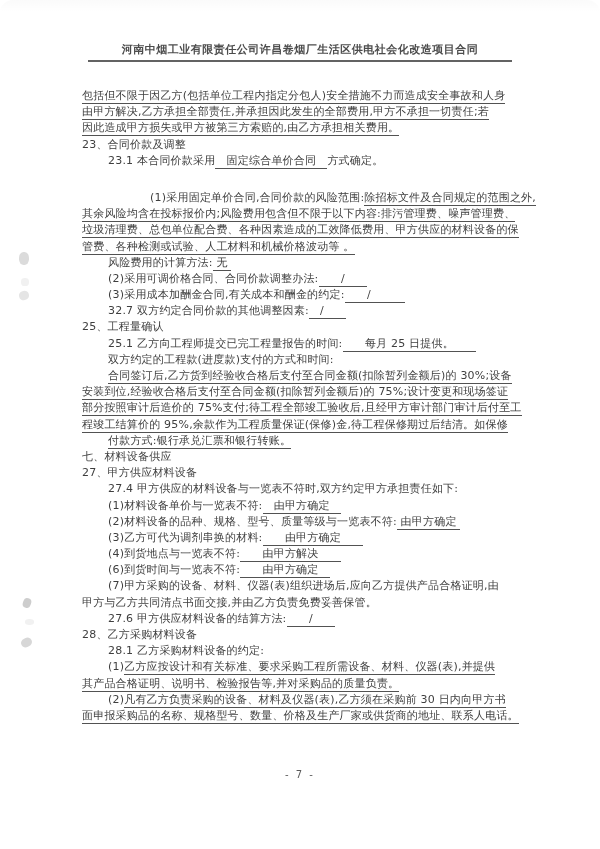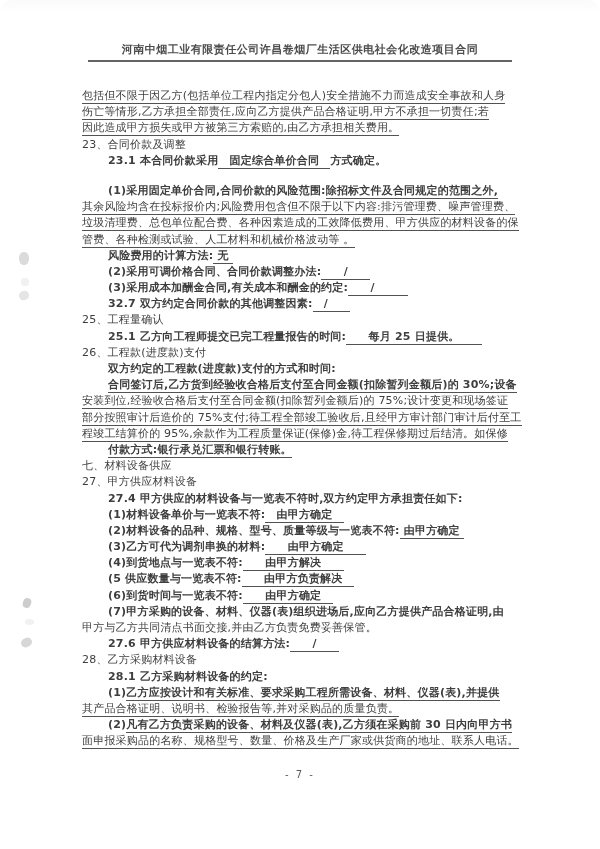--- a/index.html
+++ b/index.html
@@ -21,22 +21,22 @@
   .doc-body{
     padding:26px 64px 0 82px;
     font-size:11px;
   }
   .line{
     line-height:16.2px;height:16.2px;
     white-space:pre;
     overflow:hidden;
     letter-spacing:0.2px;
   }
-  .line.ind{padding-left:26px;font-weight:bold;}
-  .line.gap{margin-top:14px;}
+  .line.ind{padding-left:26px;}
+  .line.gap{margin-top:21px;text-align:right;}
   .u{border-bottom:1px solid #525252;padding-bottom:1px;}
   .page-number{
     position:absolute;top:769px;left:0;right:0;
     text-align:center;font-size:10px;color:#5a5a5a;letter-spacing:2px;
   }
   .smudge{position:absolute;border-radius:45%;}
   .s1{left:19px;top:252px;width:10px;height:13px;background:rgba(55,55,55,0.18);}
   .s2{left:21px;top:278px;width:8px;height:8px;background:rgba(55,55,55,0.07);}
   .s3{left:19px;top:291px;width:10px;height:9px;background:rgba(55,55,55,0.13);transform:rotate(-15deg);}
   .s4{left:23px;top:598px;width:8px;height:10px;background:rgba(55,55,55,0.25);transform:rotate(20deg);}
@@ -48,49 +48,47 @@
 
 <div class="page">
 
   <div class="doc-header">
     <span class="doc-title">河南中烟工业有限责任公司许昌卷烟厂生活区供电社会化改造项目合同</span>
     <div class="header-rule"></div>
   </div>
 
   <div class="doc-body">
       <div class="line"><span class="u">包括但不限于因乙方(包括单位工程内指定分包人)安全措施不力而造成安全事故和人身</span></div>
-      <div class="line"><span class="u">伤亡等情形,乙方承担全部责任,应向乙方提供产品合格证明,甲方不承担一切责任;若</span></div>
+      <div class="line"><span class="u">由甲方解决,乙方承担全部责任,并承担因此发生的全部费用,甲方不承担一切责任;若</span></div>
       <div class="line"><span class="u">因此造成甲方损失或甲方被第三方索赔的,由乙方承担相关费用。</span></div>
       <div class="line"><span>23、合同价款及调整</span></div>
       <div class="line ind"><span>23.1 本合同价款采用</span><span class="u">　固定综合单价合同　</span><span>方式确定。</span></div>
       <div class="line ind gap"><span>(1)采用固定单价合同,合同价款的风险范围:</span><span class="u">除招标文件及合同规定的范围之外,</span></div>
       <div class="line"><span class="u">其余风险均含在投标报价内;风险费用包含但不限于以下内容:排污管理费、噪声管理费、</span></div>
       <div class="line"><span class="u">垃圾清理费、总包单位配合费、各种因素造成的工效降低费用、甲方供应的材料设备的保</span></div>
       <div class="line"><span class="u">管费、各种检测或试验、人工材料和机械价格波动等 。</span></div>
       <div class="line ind"><span>风险费用的计算方法:</span><span class="u"> 无 </span></div>
       <div class="line ind"><span>(2)采用可调价格合同、合同价款调整办法:</span><span class="u">　　/　　</span></div>
       <div class="line ind"><span>(3)采用成本加酬金合同,有关成本和酬金的约定:</span><span class="u">　　/　　　</span></div>
       <div class="line ind"><span>32.7 双方约定合同价款的其他调整因素:</span><span class="u">　/　　</span></div>
       <div class="line"><span>25、工程量确认</span></div>
       <div class="line ind"><span>25.1 乙方向工程师提交已完工程量报告的时间:</span><span class="u">　　每月 25 日提供。　　</span></div>
-      <div class="line"><span>26、工程款(进度款)支付</span></div>
       <div class="line ind"><span>双方约定的工程款(进度款)支付的方式和时间:</span></div>
       <div class="line ind"><span class="u">合同签订后,乙方货到经验收合格后支付至合同金额(扣除暂列金额后)的 30%;设备</span></div>
       <div class="line"><span class="u">安装到位,经验收合格后支付至合同金额(扣除暂列金额后)的 75%;设计变更和现场签证</span></div>
       <div class="line"><span class="u">部分按照审计后造价的 75%支付;待工程全部竣工验收后,且经甲方审计部门审计后付至工</span></div>
       <div class="line"><span class="u">程竣工结算价的 95%,余款作为工程质量保证(保修)金,待工程保修期过后结清。如保修</span></div>
       <div class="line ind"><span class="u">付款方式:银行承兑汇票和银行转账。</span></div>
       <div class="line"><span>七、材料设备供应</span></div>
       <div class="line"><span>27、甲方供应材料设备</span></div>
       <div class="line ind"><span>27.4 甲方供应的材料设备与一览表不符时,双方约定甲方承担责任如下:</span></div>
       <div class="line ind"><span>(1)材料设备单价与一览表不符:</span><span class="u">　由甲方确定　</span></div>
       <div class="line ind"><span>(2)材料设备的品种、规格、型号、质量等级与一览表不符:</span><span class="u"> 由甲方确定 </span></div>
       <div class="line ind"><span>(3)乙方可代为调剂串换的材料:</span><span class="u">　　由甲方确定　　</span></div>
       <div class="line ind"><span>(4)到货地点与一览表不符:</span><span class="u">　　由甲方解决　　</span></div>
-      <div class="line ind"><span>(5 供应数量与一览表不符:</span><span class="u">　　由甲方负责解决　</span></div>
       <div class="line ind"><span>(6)到货时间与一览表不符:</span><span class="u">　　由甲方确定　</span></div>
       <div class="line ind"><span>(7)甲方采购的设备、材料、仪器(表)组织进场后,应向乙方提供产品合格证明,由</span></div>
       <div class="line"><span>甲方与乙方共同清点书面交接,并由乙方负责免费妥善保管。</span></div>
       <div class="line ind"><span>27.6 甲方供应材料设备的结算方法:</span><span class="u">　　/　　</span></div>
       <div class="line"><span>28、乙方采购材料设备</span></div>
       <div class="line ind"><span>28.1 乙方采购材料设备的约定:</span></div>
       <div class="line ind"><span>(1)</span><span class="u">乙方应按设计和有关标准、要求采购工程所需设备、材料、仪器(表),并提供</span></div>
       <div class="line"><span class="u">其产品合格证明、说明书、检验报告等,并对采购品的质量负责。</span></div>
       <div class="line ind"><span>(2)</span><span class="u">凡有乙方负责采购的设备、材料及仪器(表),乙方须在采购前 30 日内向甲方书</span></div>
       <div class="line"><span class="u">面申报采购品的名称、规格型号、数量、价格及生产厂家或供货商的地址、联系人电话。</span></div>

